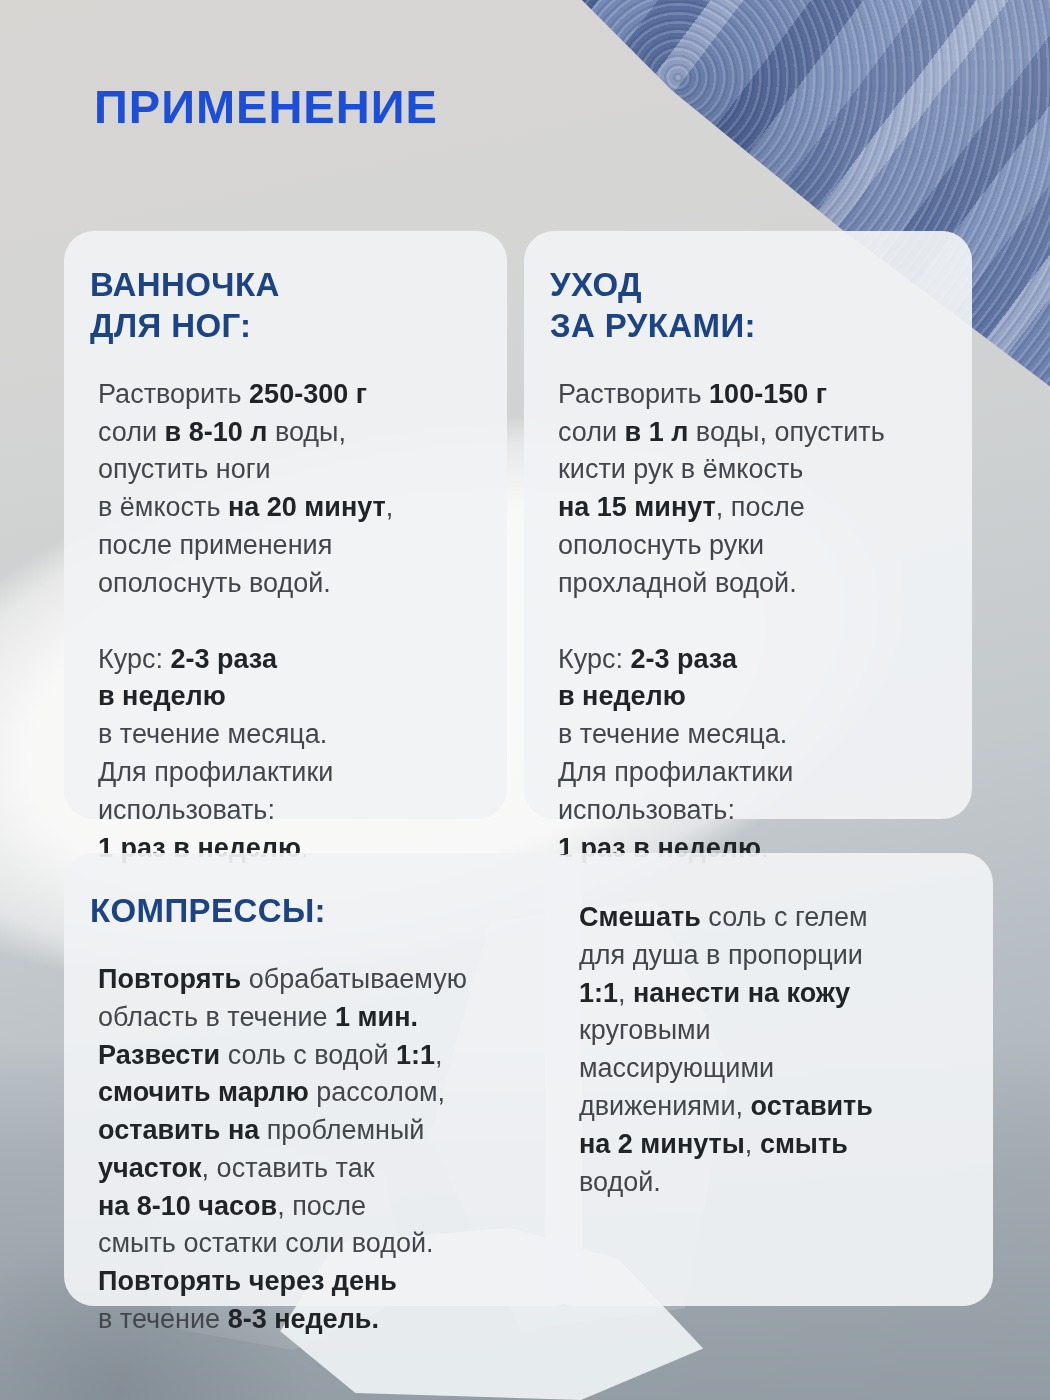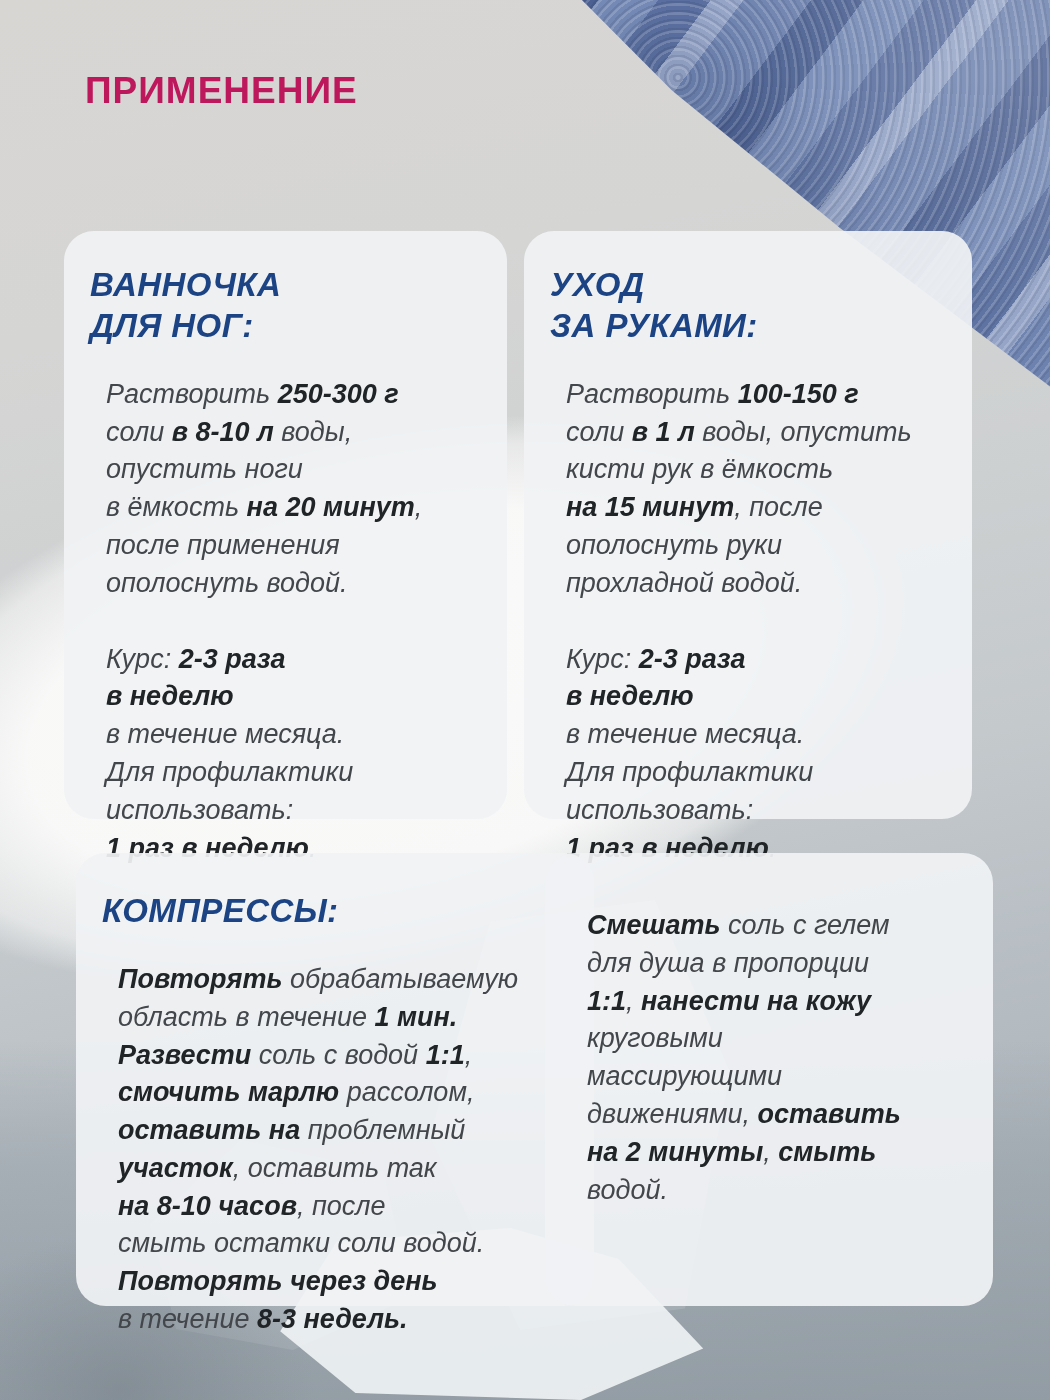--- a/index.html
+++ b/index.html
@@ -50,39 +50,39 @@
     background:rgba(248,250,251,0.55);
     clip-path:polygon(20% 5%,75% 0,100% 40%,85% 95%,30% 100%,0 55%);
   }
   .crystal-3{
     left:150px;top:1140px;width:260px;height:210px;
     background:rgba(240,244,246,0.6);
     clip-path:polygon(0 40%,35% 0,90% 15%,100% 75%,55% 100%,10% 90%);
   }
   
   .page-title{
-    position:absolute;left:85px;top:70px;margin:0;
-    font-size:37px;font-weight:800;letter-spacing:1px;color:#be185d;
+    position:absolute;left:85px;top:70px;margin:9px;
+    font-size:47px;font-weight:800;letter-spacing:1px;color:#1d4ed8;
   }
   .card{
     position:absolute;box-sizing:border-box;
     background:rgba(240,242,244,0.93);
-    border-radius:30px;padding:34px 26px 26px 26px;font-style:italic;
+    border-radius:30px;padding:34px 26px 26px 26px;
   }
   .card-1{left:64px;top:231px;width:443px;height:588px;}
   .card-2{left:524px;top:231px;width:448px;height:588px;}
-  .card-3{left:76px;top:853px;width:518px;height:453px;padding-top:38px;}
+  .card-3{left:64px;top:853px;width:518px;height:453px;padding-top:38px;}
   .card-4{left:545px;top:853px;width:448px;height:453px;padding-top:38px;}
   .card-heading{
     margin:0 0 29px 0;color:#1c4484;
     font-size:33px;line-height:1.24;font-weight:800;letter-spacing:0.4px;
     white-space:pre-line;
   }
   .card-body p{
-    margin:16px;font-size:27px;line-height:1.40;color:#43464a;
+    margin:8px;font-size:27px;line-height:1.40;color:#43464a;
     white-space:pre-wrap;
   }
   .card-body p + p{margin-top:38px;}
   .card-body .b{font-weight:700;color:#212427;}
 </style>
 </head>
 <body>
 
 <div class="bg-base"></div>
 <div class="bowl"></div>

